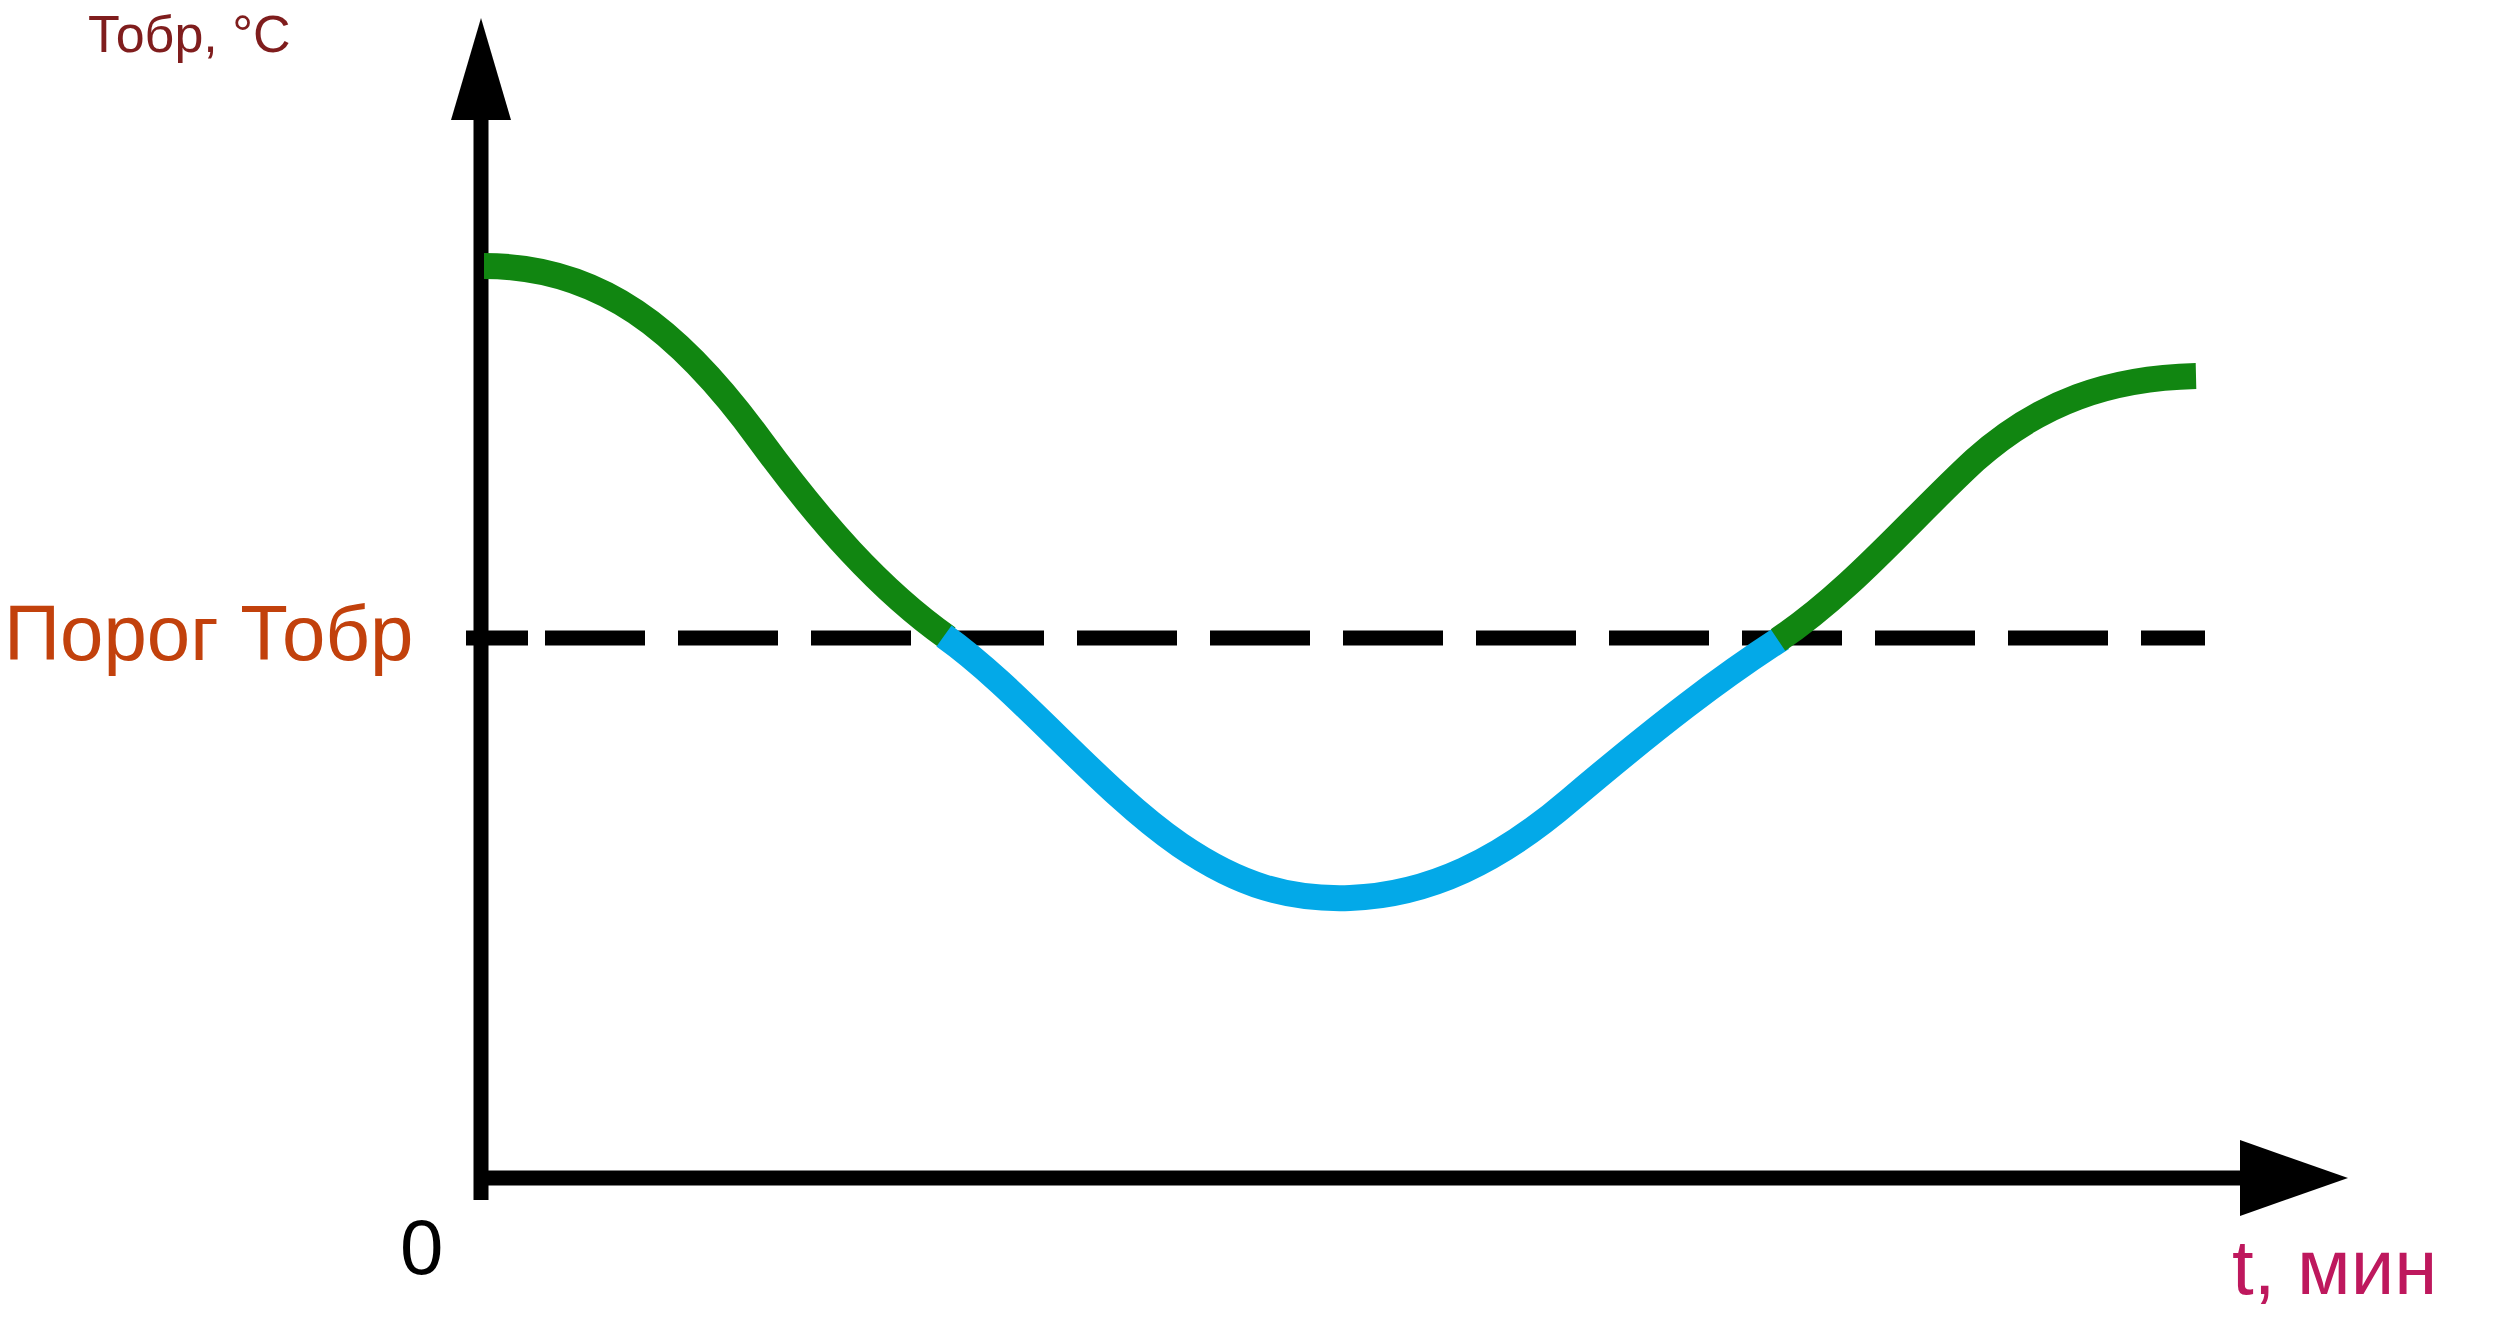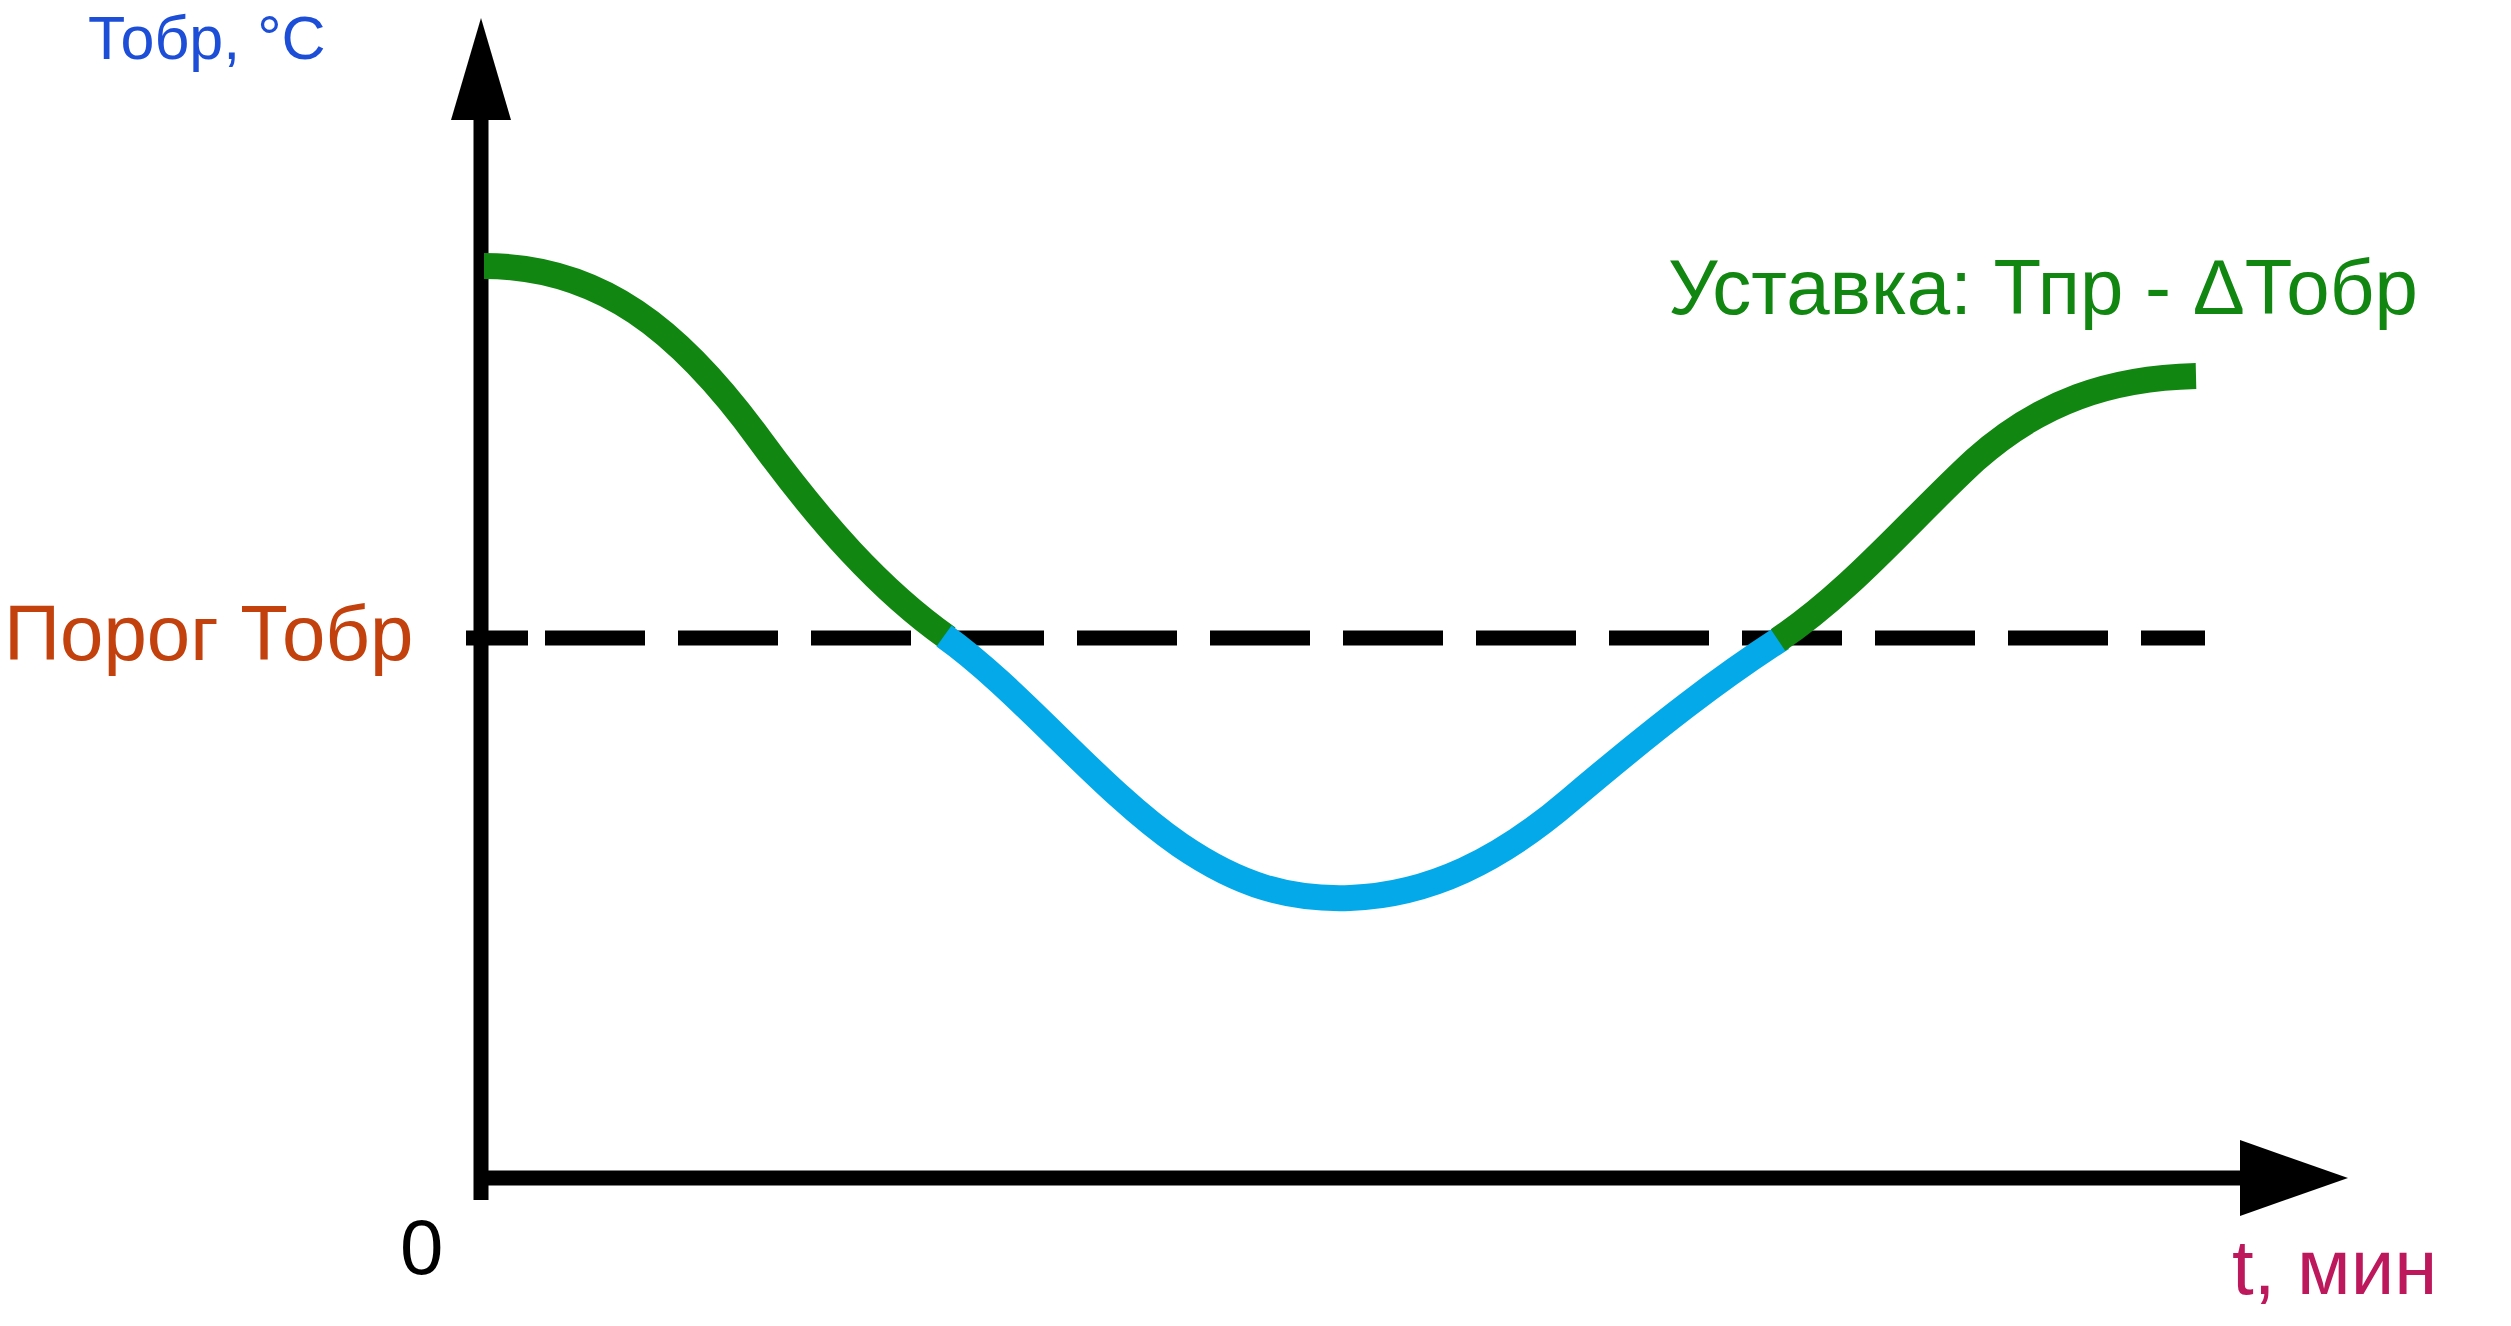--- a/index.html
+++ b/index.html
@@ -26,22 +26,22 @@
   }
   .lbl {
     position: absolute;
     white-space: pre;
     line-height: 1;
     font-family: "Liberation Sans", sans-serif;
   }
   #axis-y-label {
     left: 88px;
     top: 8px;
-    font-size: 61px;
-    color: #1d4ed8;
+    font-size: 52px;
+    color: #7f1d1d;
   }
   #axis-x-label {
     left: 2232px;
     top: 1228px;
     font-size: 78px;
     color: #be185d;
   }
   #origin-label {
     left: 400px;
     top: 1208px;
@@ -103,16 +103,15 @@
   </svg>
 
   <div class="lbl" id="axis-y-label">Тобр, °C</div>
 
   <div class="lbl" id="axis-x-label">t, мин</div>
 
   <div class="lbl" id="origin-label">0</div>
 
   <div class="lbl" id="threshold-label">Порог Тобр</div>
 
-  <div class="lbl" id="legend-green-label">Уставка: Тпр - ΔТобр</div>
 
 
 </div>
 
 </body></html>

